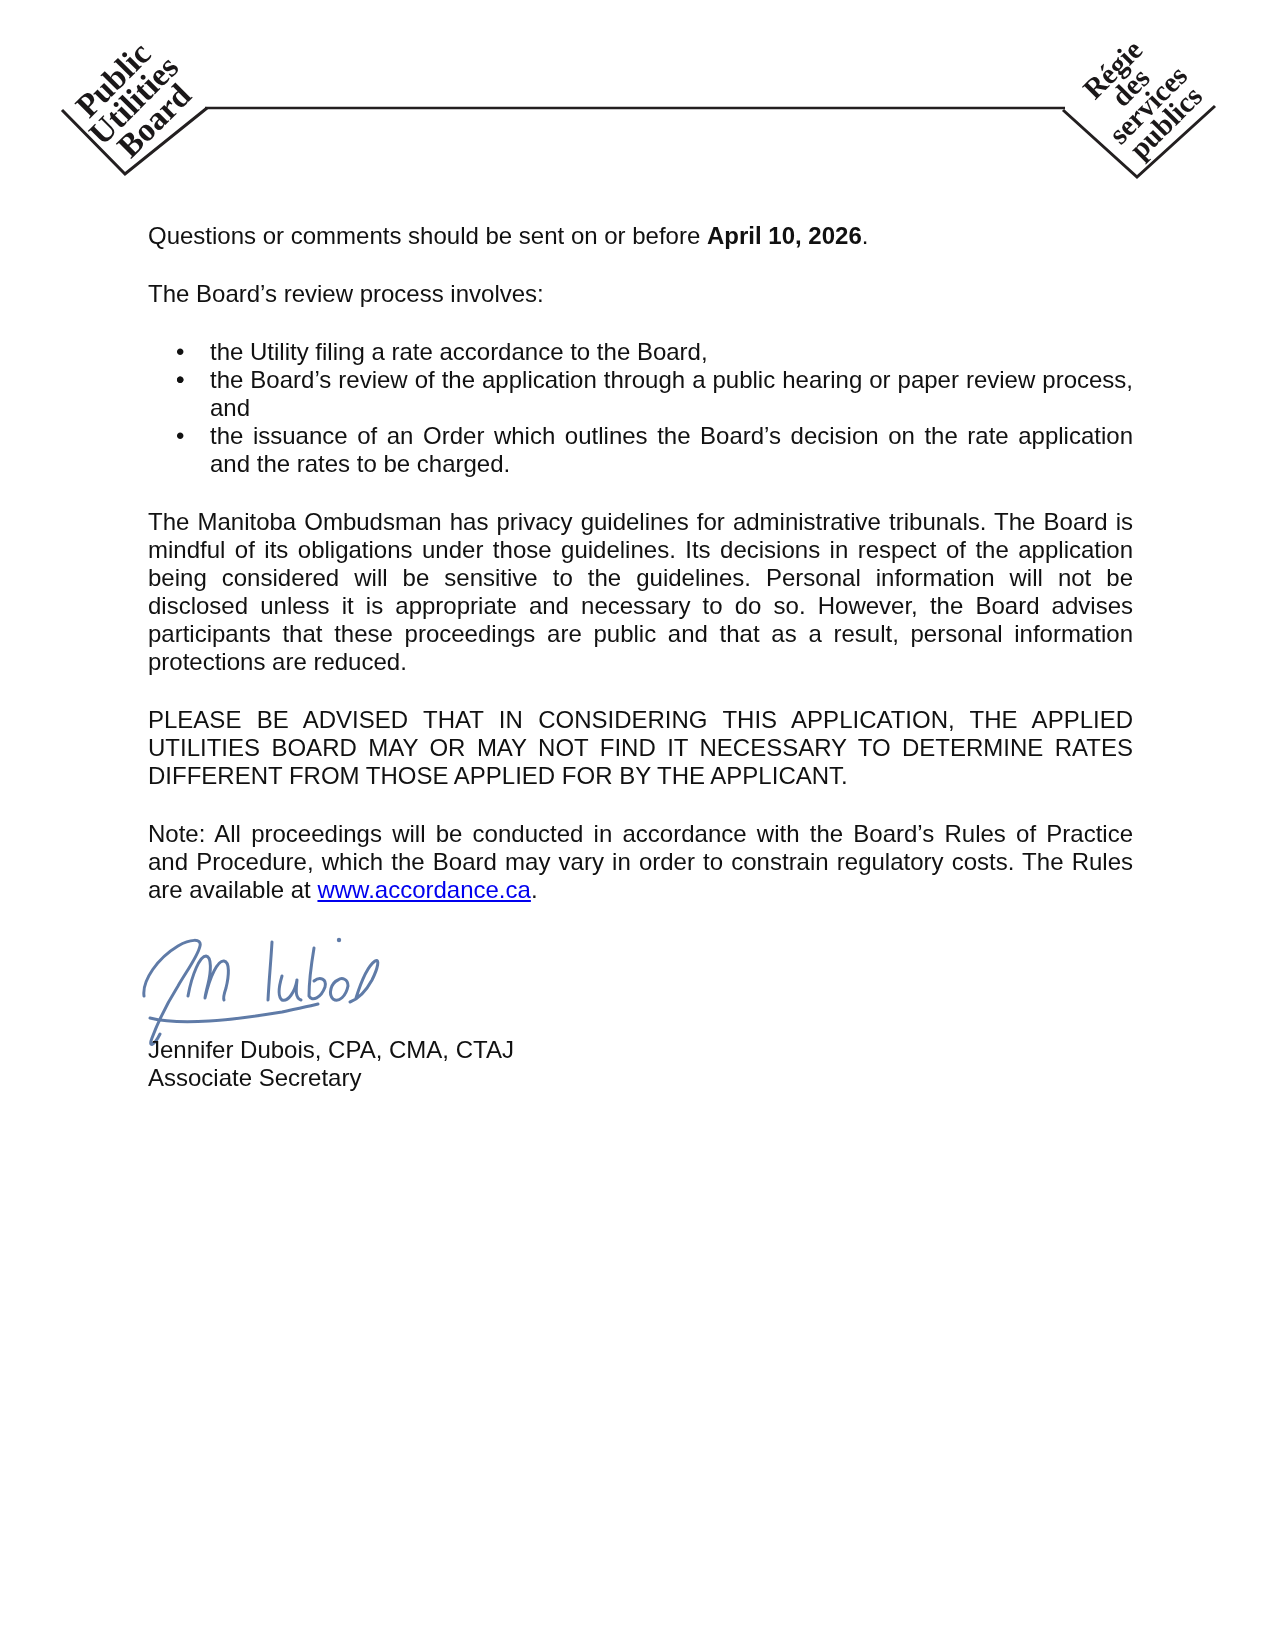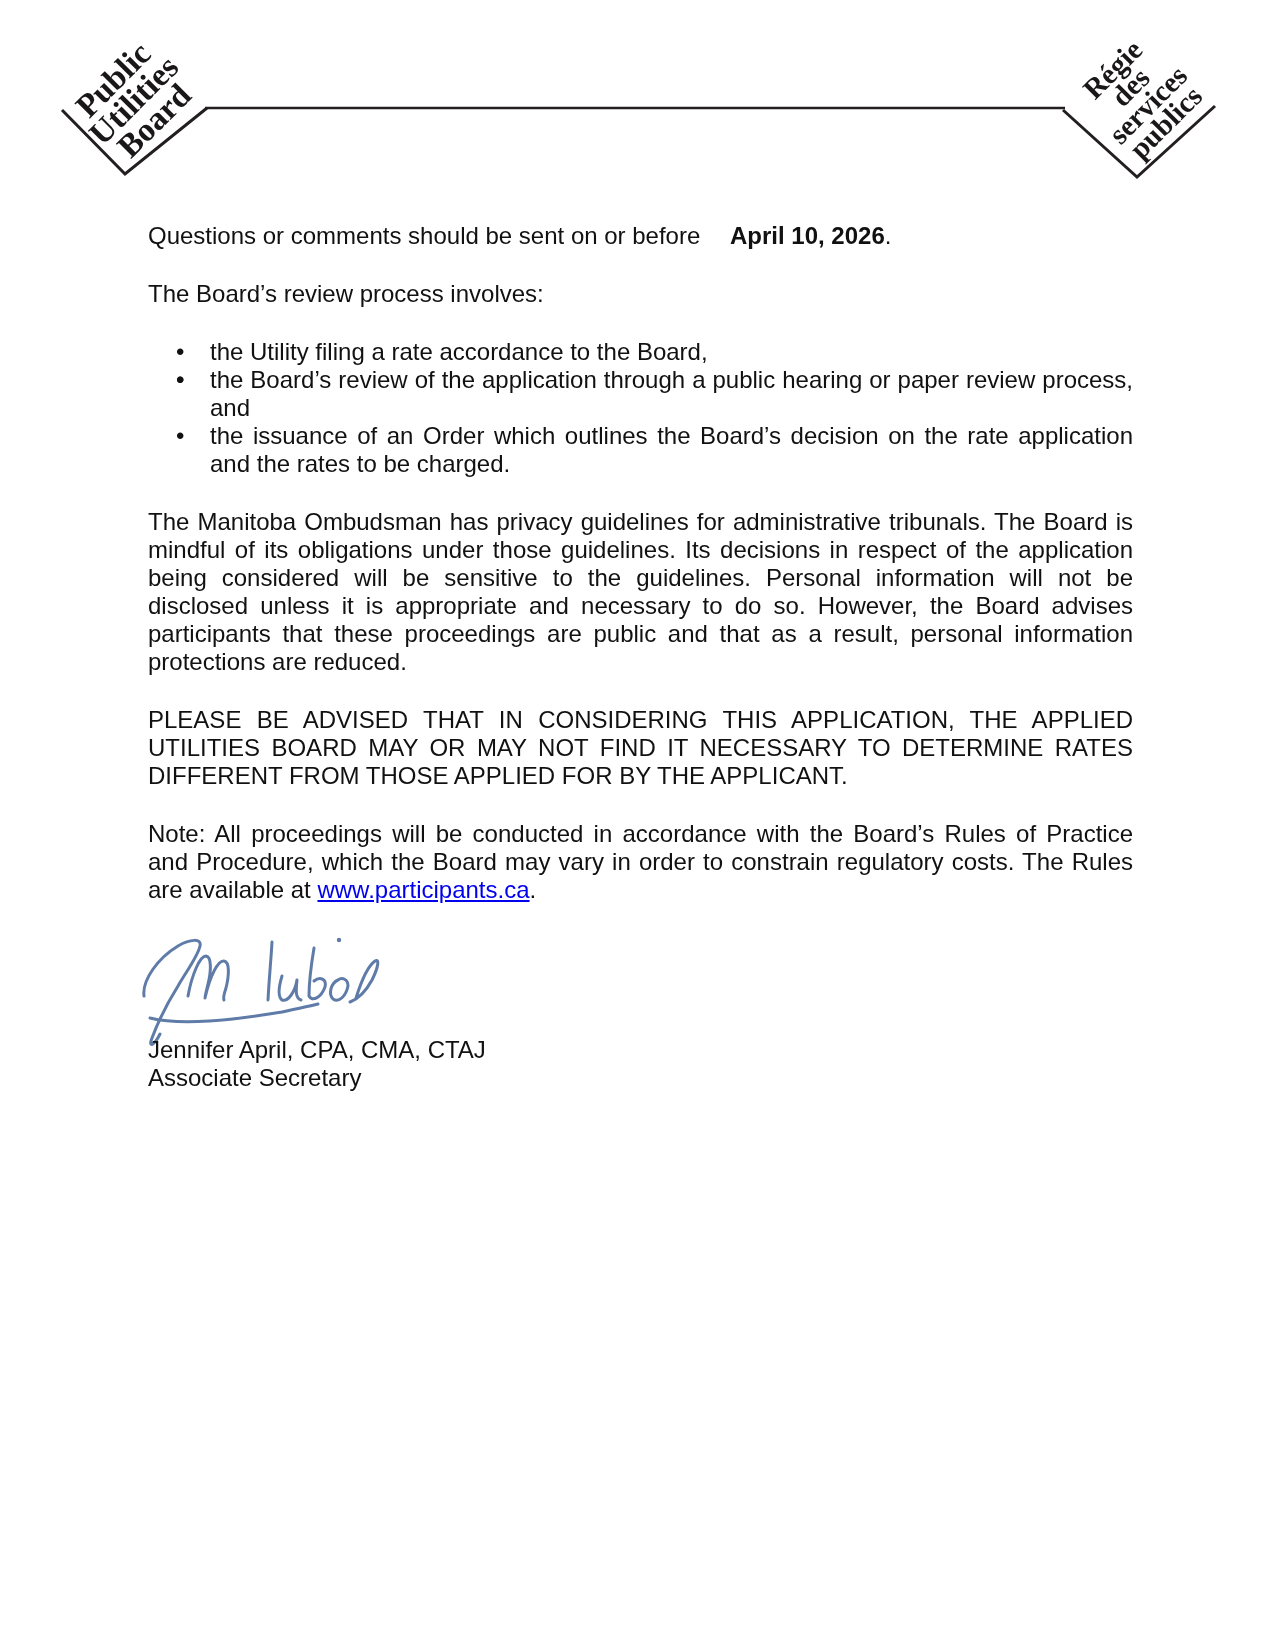--- a/index.html
+++ b/index.html
@@ -35,21 +35,21 @@
 
   
   .letter-body {
     position: absolute;
     left: 148px; top: 222px;
     width: 985px;
     font-size: 24px;
     line-height: 28px;
   }
   .para { text-align: justify; margin-bottom: 30px; }
-  .bold { font-weight: bold; margin-left: 23px; }
+  .bold { font-weight: bold; }
 
   ul.process-list { list-style: none; margin: 0 0 30px 0; padding: 0; }
   ul.process-list li {
     position: relative;
     padding-left: 62px;
     text-align: justify;
   }
   ul.process-list .bullet-marker {
     position: absolute; left: 28px; top: 0;
   }
@@ -105,21 +105,21 @@
       <li><span class="bullet-marker">•</span></li>
       <li><span class="bullet-marker">•</span><span>the Board’s review of the application through a public hearing or paper review process, and</span></li>
       <li><span class="bullet-marker">•</span><span>the issuance of an Order which outlines the Board’s decision on the rate application and the rates to be charged.</span></li>
     </ul>
 
     <p class="para">The Manitoba Ombudsman has privacy guidelines for administrative tribunals. The Board is mindful of its obligations under those guidelines. Its decisions in respect of the application being considered will be sensitive to the guidelines. Personal information will not be disclosed unless it is appropriate and necessary to do so. However, the Board advises participants that these proceedings are public and that as a result, personal information protections are reduced.</p>
 
 
     <p class="para">PLEASE BE ADVISED THAT IN CONSIDERING THIS APPLICATION, THE APPLIED UTILITIES BOARD MAY OR MAY NOT FIND IT NECESSARY TO DETERMINE RATES DIFFERENT FROM THOSE APPLIED FOR BY THE APPLICANT.</p>
 
-    <p class="para"><span>Note: All proceedings will be conducted in accordance with the Board’s Rules of Practice and Procedure, which the Board may vary in order to constrain regulatory costs. The Rules are available at </span><a class="doc-link">www.participants.ca</a><span>.</span></p>
+    <p class="para"><span>Note: All proceedings will be conducted in accordance with the Board’s Rules of Practice and Procedure, which the Board may vary in order to constrain regulatory costs. The Rules are available at </span><a class="doc-link">www.accordance.ca</a><span>.</span></p>
 
     <div class="signature-wrap">
       <svg width="240" height="118" viewBox="0 0 240 118">
         <g fill="none" stroke="#4a699c" stroke-width="3" stroke-linecap="round" stroke-linejoin="round" opacity="0.88">
 
           <path d="M2,62 C0,46 16,24 36,12 C48,5 60,4 58,12 C56,22 44,38 36,52 C26,68 16,88 10,104 C6,114 12,112 18,100"></path>
 
           <path d="M8,84 C40,92 90,86 140,78 C158,74 168,72 176,70"></path>
 
           <path d="M46,62 C50,40 58,22 64,22 C70,23 69,38 66,50 C64,58 63,62 63,64 C68,42 76,26 82,27 C88,28 87,42 84,54 C82,60 81,64 82,66"></path>
@@ -133,18 +133,18 @@
           <path d="M196,46 C189,49 186,60 191,65 C197,69 204,62 206,52 C206,45 200,43 196,46"></path>
 
           <path d="M214,64 C219,48 226,32 233,27 C238,24 236,34 230,46 C224,57 216,65 208,68"></path>
 
           <circle cx="197" cy="6" r="2.2" fill="#4a699c" stroke="none"></circle>
         </g>
       </svg>
     </div>
 
     <div class="signoff">
-      <div>Jennifer April, CPA, CMA, CTAJ</div>
+      <div>Jennifer Dubois, CPA, CMA, CTAJ</div>
       <div>Associate Secretary</div>
     </div>
 
   </main>
 </div>
 
 </body></html>

